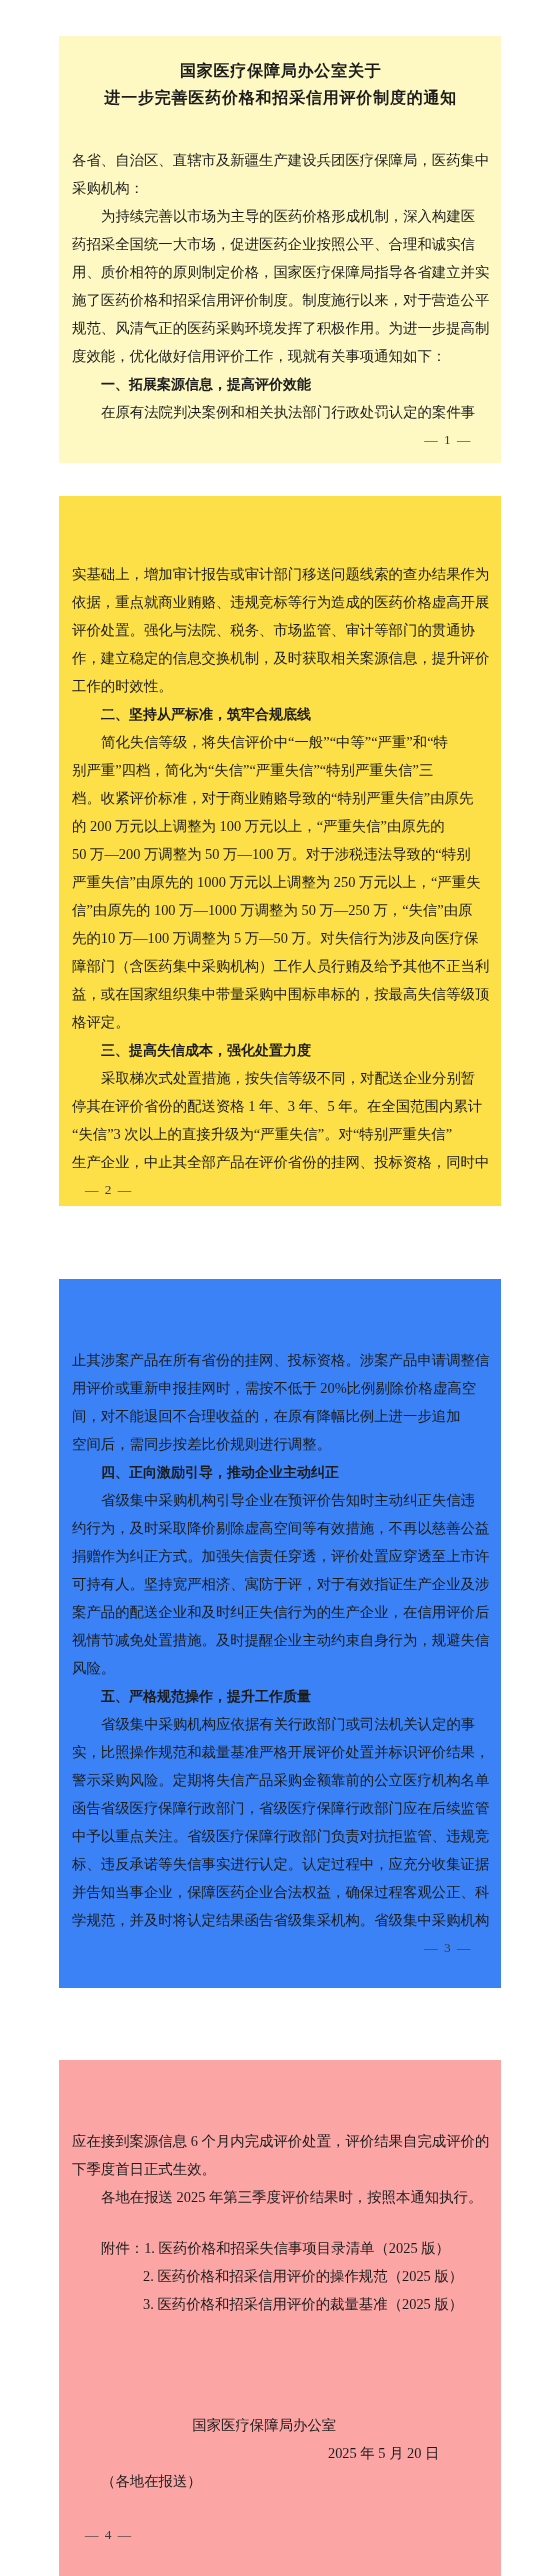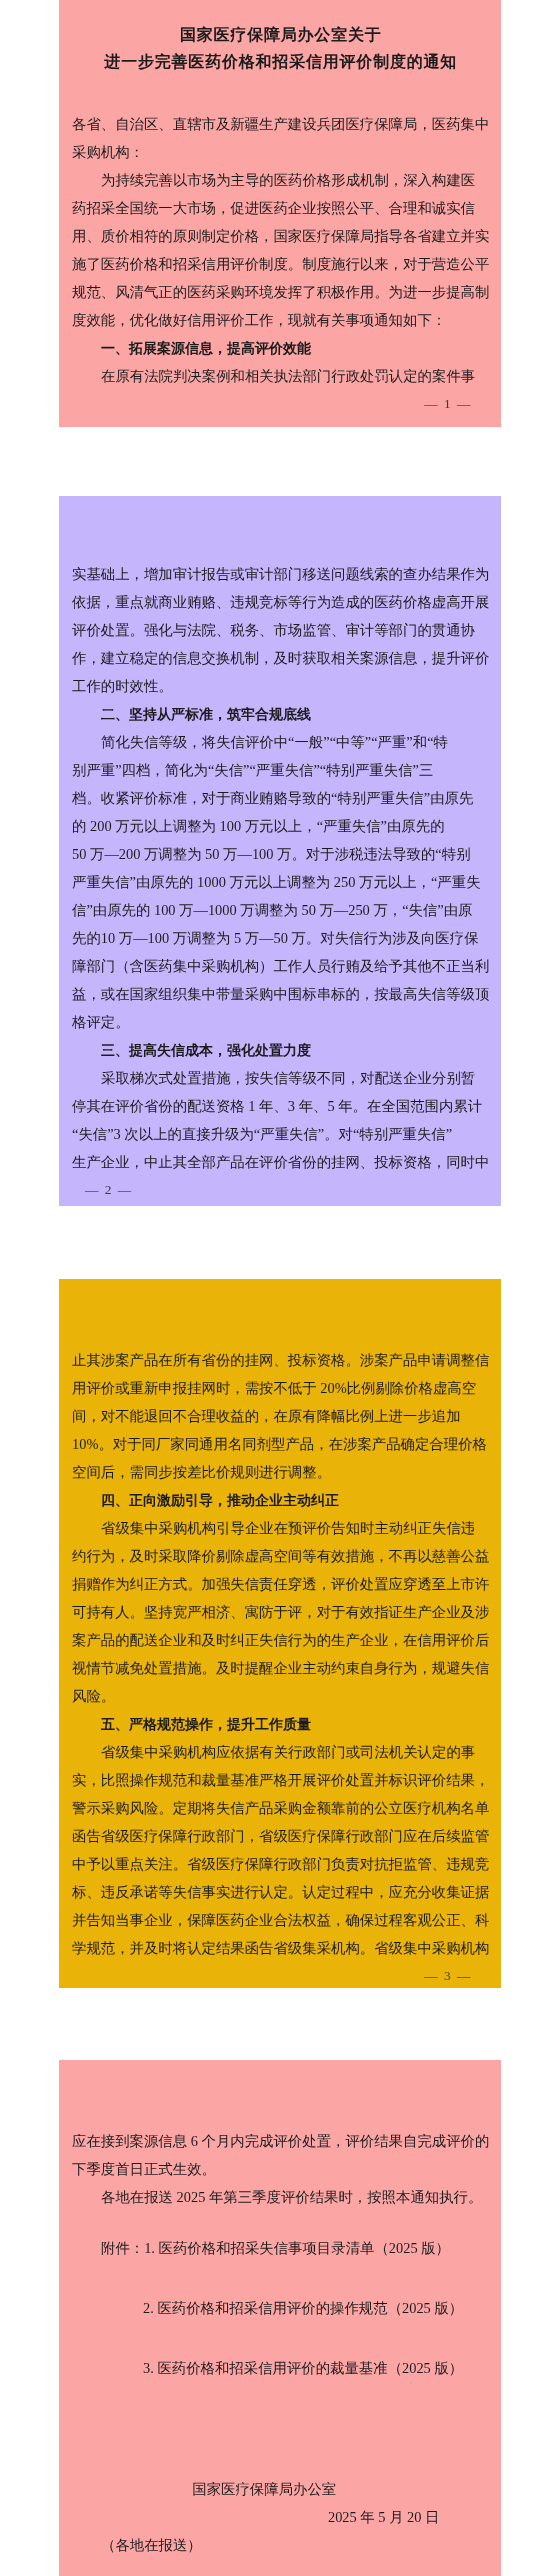--- a/index.html
+++ b/index.html
@@ -22,50 +22,50 @@
   .title{
     font-size:16px;line-height:27.6px;text-align:center;font-weight:bold;
     white-space:nowrap;letter-spacing:0.8px;
   }
   .heading{
     font-weight:bold;
     font-family:"Liberation Sans","DejaVu Sans",sans-serif;
     font-size:14px;
   }
   .indent{text-indent:29px;}
-  .attach{padding-left:71px;margin-top:32px;}
+  .attach{padding-left:71px;}
   .sig-org{text-align:center;padding-right:33px;}
   .sig-date{text-align:right;padding-right:50px;}
   .note{text-indent:29px;}
   .pagenum{font-size:13.4px;color:#3a3a3a;letter-spacing:1.5px;}
   .pn-left{padding-left:13px;}
   .pn-right{text-align:right;padding-right:17.6px;}
   .gap{width:100%;}
 </style>
 </head>
 <body>
 
 <div class="canvas" style="background: rgb(255, 255, 255); color: rgb(28, 28, 28);">
-  <div class="page" id="page-1" style="background: #fca5a5;">
+  <div class="page" id="page-1" style="background: #fef9c3; margin-top: 36px;">
       <div class="title">国家医疗保障局办公室关于</div>
       <div class="title">进一步完善医药价格和招采信用评价制度的通知</div>
       <div class="gap" style="height: 34px;"></div>
       <div class="line">各省、自治区、直辖市及新疆生产建设兵团医疗保障局，医药集中</div>
       <div class="line">采购机构：</div>
       <div class="line indent">为持续完善以市场为主导的医药价格形成机制，深入构建医</div>
       <div class="line">药招采全国统一大市场，促进医药企业按照公平、合理和诚实信</div>
       <div class="line">用、质价相符的原则制定价格，国家医疗保障局指导各省建立并实</div>
       <div class="line">施了医药价格和招采信用评价制度。制度施行以来，对于营造公平</div>
       <div class="line">规范、风清气正的医药采购环境发挥了积极作用。为进一步提高制</div>
       <div class="line">度效能，优化做好信用评价工作，现就有关事项通知如下：</div>
       <div class="line heading indent">一、拓展案源信息，提高评价效能</div>
       <div class="line indent">在原有法院判决案例和相关执法部门行政处罚认定的案件事</div>
       <div class="line pagenum pn-right" style="color: rgb(58, 58, 58);">— 1 —</div>
     </div>
-  <div class="page" id="page-2" style="background: #c4b5fd;">
+  <div class="page" id="page-2" style="background: #fde047;">
       <div class="line">实基础上，增加审计报告或审计部门移送问题线索的查办结果作为</div>
       <div class="line">依据，重点就商业贿赂、违规竞标等行为造成的医药价格虚高开展</div>
       <div class="line">评价处置。强化与法院、税务、市场监管、审计等部门的贯通协</div>
       <div class="line">作，建立稳定的信息交换机制，及时获取相关案源信息，提升评价</div>
       <div class="line">工作的时效性。</div>
       <div class="line heading indent">二、坚持从严标准，筑牢合规底线</div>
       <div class="line indent">简化失信等级，将失信评价中“一般”“中等”“严重”和“特</div>
       <div class="line">别严重”四档，简化为“失信”“严重失信”“特别严重失信”三</div>
       <div class="line">档。收紧评价标准，对于商业贿赂导致的“特别严重失信”由原先</div>
       <div class="line">的 200 万元以上调整为 100 万元以上，“严重失信”由原先的</div>
@@ -76,25 +76,24 @@
       <div class="line">障部门（含医药集中采购机构）工作人员行贿及给予其他不正当利</div>
       <div class="line">益，或在国家组织集中带量采购中围标串标的，按最高失信等级顶</div>
       <div class="line">格评定。</div>
       <div class="line heading indent">三、提高失信成本，强化处置力度</div>
       <div class="line indent">采取梯次式处置措施，按失信等级不同，对配送企业分别暂</div>
       <div class="line">停其在评价省份的配送资格 1 年、3 年、5 年。在全国范围内累计</div>
       <div class="line">“失信”3 次以上的直接升级为“严重失信”。对“特别严重失信”</div>
       <div class="line">生产企业，中止其全部产品在评价省份的挂网、投标资格，同时中</div>
       <div class="line pagenum pn-left" style="color: rgb(58, 58, 58);">— 2 —</div>
     </div>
-  <div class="page" id="page-3" style="background: #eab308;">
+  <div class="page" id="page-3" style="background: #3b82f6;">
       <div class="line">止其涉案产品在所有省份的挂网、投标资格。涉案产品申请调整信</div>
       <div class="line">用评价或重新申报挂网时，需按不低于 20%比例剔除价格虚高空</div>
       <div class="line">间，对不能退回不合理收益的，在原有降幅比例上进一步追加</div>
-      <div class="line">10%。对于同厂家同通用名同剂型产品，在涉案产品确定合理价格</div>
       <div class="line">空间后，需同步按差比价规则进行调整。</div>
       <div class="line heading indent">四、正向激励引导，推动企业主动纠正</div>
       <div class="line indent">省级集中采购机构引导企业在预评价告知时主动纠正失信违</div>
       <div class="line">约行为，及时采取降价剔除虚高空间等有效措施，不再以慈善公益</div>
       <div class="line">捐赠作为纠正方式。加强失信责任穿透，评价处置应穿透至上市许</div>
       <div class="line">可持有人。坚持宽严相济、寓防于评，对于有效指证生产企业及涉</div>
       <div class="line">案产品的配送企业和及时纠正失信行为的生产企业，在信用评价后</div>
       <div class="line">视情节减免处置措施。及时提醒企业主动约束自身行为，规避失信</div>
       <div class="line">风险。</div>
       <div class="line heading indent">五、严格规范操作，提升工作质量</div>

